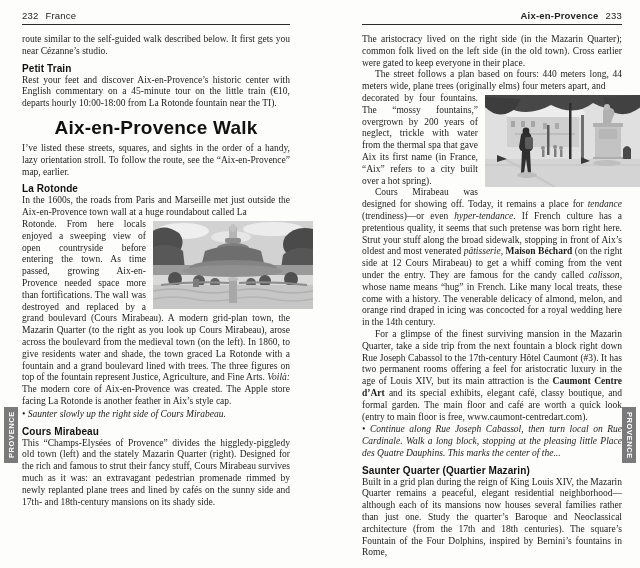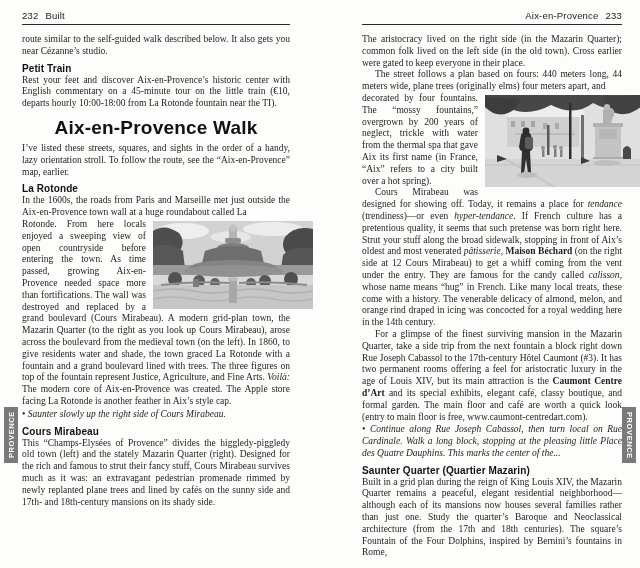--- a/index.html
+++ b/index.html
@@ -18,21 +18,21 @@
 
   
   .page-hdr {
     display:flex; align-items:baseline; gap:7px;
     border-bottom:1.2px solid #2a2a2a;
     padding-bottom:3px; margin-bottom:9px;
     font-family:"Liberation Sans", sans-serif;
     font-size:9.5px; letter-spacing:0.2px; color:#222;text-align:right;
   }
   .page-hdr.right { justify-content:flex-end; }
-  .hdr-title-bold { font-weight:normal; }
+  .hdr-title-bold { font-weight:bold; }
 
   
   p {
     margin:0; text-align:justify;
     font-size:9.5px; line-height:11.8px;
   }
   p.ind { text-indent:13px; }
   .dir { font-style:italic; margin-top:1px; }
 
   h3 {
@@ -62,24 +62,24 @@
   .tab-left  { left:4px;  top:407px; writing-mode:vertical-rl; transform:rotate(180deg); }
   .tab-right { left:622px; top:407px; writing-mode:vertical-rl; }
 </style>
 </head>
 <body>
 
 <div class="col col-left">
 
   <div class="page-hdr">
     <span>232</span>
-    <span>Built</span>
+    <span>France</span>
   </div>
 
-  <p>route similar to the self-guided walk described below. It also gets you near Cézanne’s studio.</p>
+  <p>route similar to the self-guided walk described below. It first gets you near Cézanne’s studio.</p>
 
   <h3>Petit Train</h3>
   <p>Rest your feet and discover Aix-en-Provence’s historic center with English commentary on a 45-minute tour on the little train (€10, departs hourly 10:00-18:00 from La Rotonde fountain near the TI).</p>
 
   <h2 class="walk-title">Aix-en-Provence Walk</h2>
   <p>I’ve listed these streets, squares, and sights in the order of a handy, lazy orientation stroll. To follow the route, see the “Aix-en-Provence” map, earlier.</p>
 
   <h3>La Rotonde</h3>
   <p>In the 1600s, the roads from Paris and Marseille met just outside the Aix-en-Provence town wall at a huge roundabout called La</p>
   <p>

